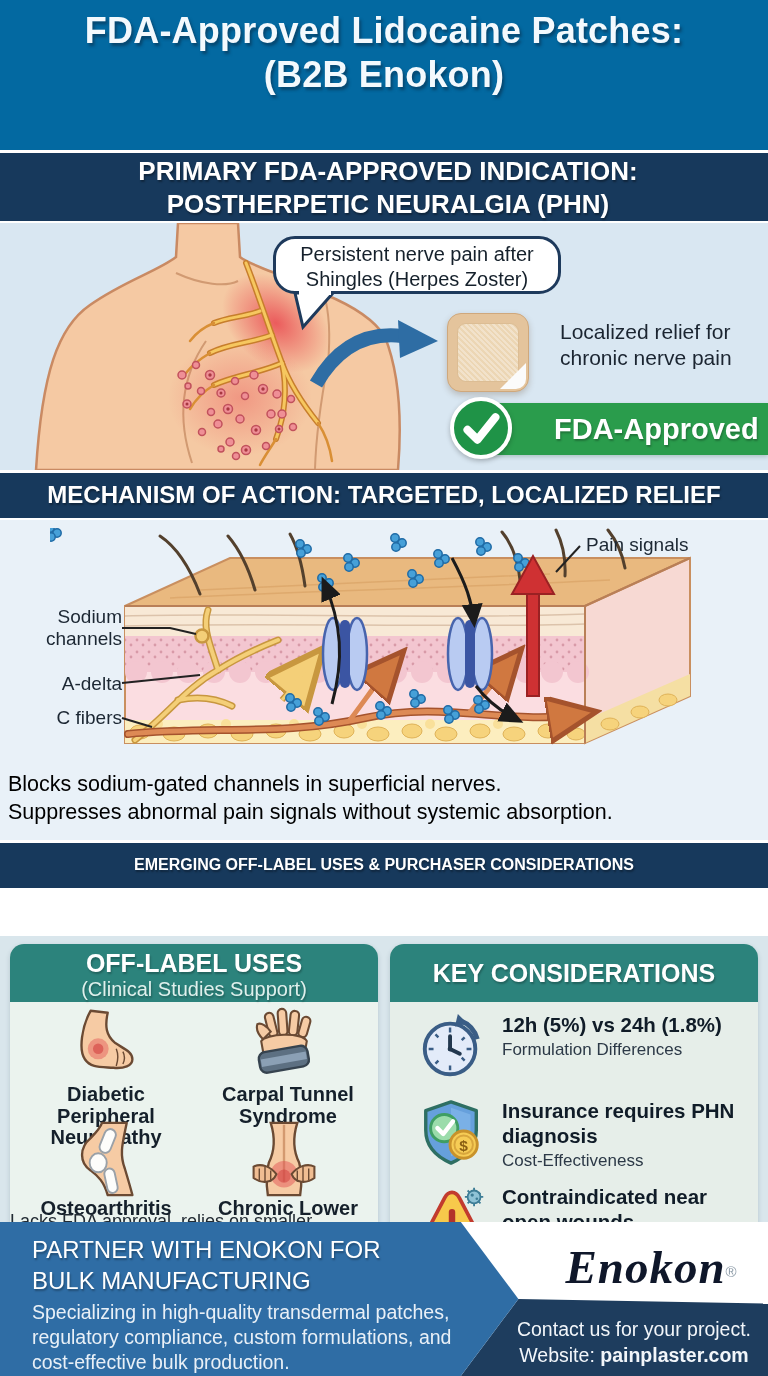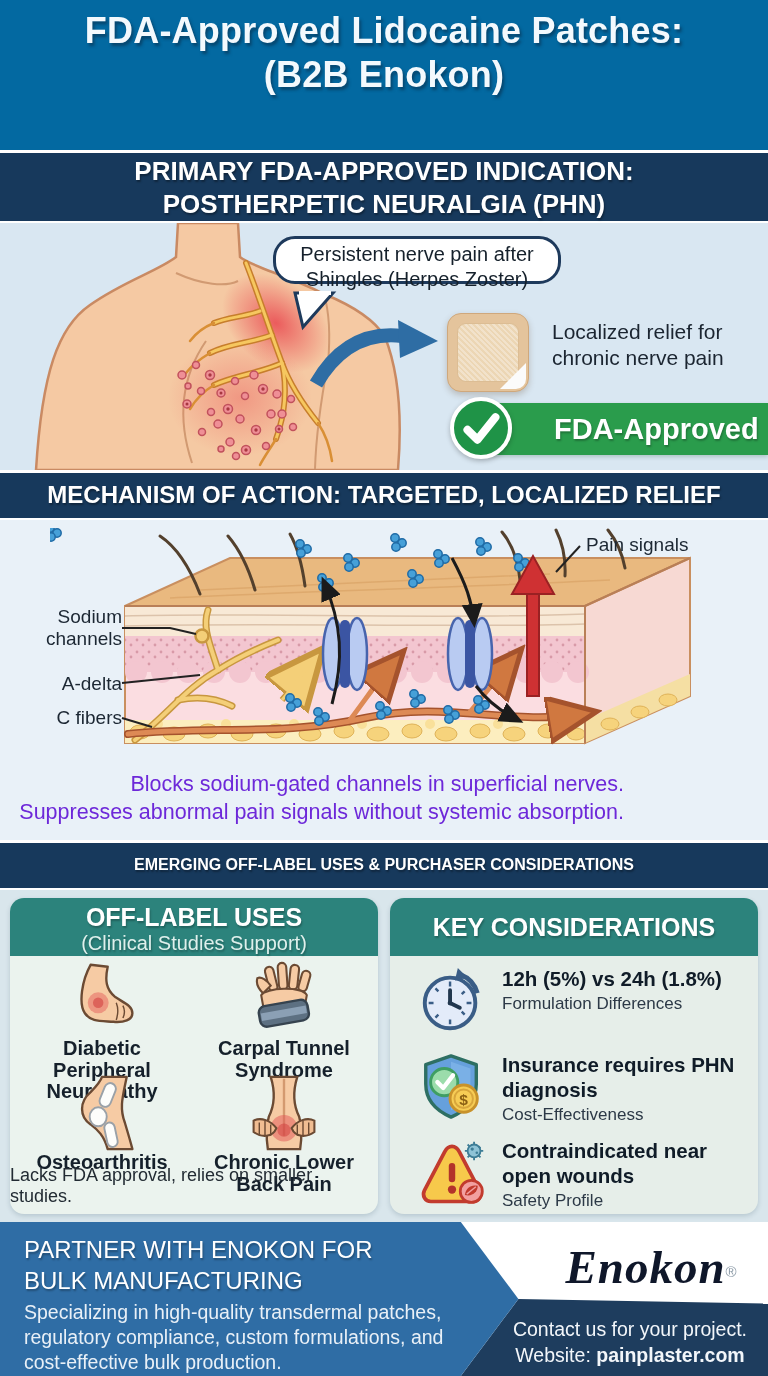--- a/index.html
+++ b/index.html
@@ -15,21 +15,21 @@
 
   
   .band{left:0;width:768px;background:#17395c;color:#fff;text-align:center;font-weight:bold;
         border-top:3px solid #fff;border-bottom:2px solid #fff;text-shadow:1px 2px 2px rgba(0,0,0,.35);}
   .band1{top:150px;height:73px;font-size:26px;line-height:33px;padding-top:2px;}
   .band2{top:470px;height:50px;font-size:24px;line-height:44px;}
   .band3{top:840px;height:50px;font-size:16px;line-height:44px;}
 
   
   .phn{left:0;top:223px;width:768px;height:247px;background:#d9e7f2;}
-  .bubble{left:273px;top:13px;width:288px;height:48px;background:#fff;border:3px solid #1e3a5c;
+  .bubble{left:273px;top:13px;width:288px;height:58px;background:#fff;border:3px solid #1e3a5c;
           border-radius:22px;text-align:center;padding-top:3px;z-index:2;}
   .bubble span{display:block;font-size:20px;line-height:25px;color:#15202b;font-weight:500;}
   .tailsvg{left:292px;top:68px;z-index:3;}
   .patch{left:447px;top:90px;width:82px;height:79px;background:#e4c49c;border:1px solid #cfa87c;
          border-radius:14px;box-shadow:0 3px 6px rgba(90,60,30,.25);}
   .patch .inner{position:absolute;left:9px;top:9px;right:9px;bottom:9px;background:#ecd6b4;
          border:1px solid #dcbd94;border-radius:9px;
          background-image:repeating-linear-gradient(45deg,rgba(255,255,255,.30) 0 2px,rgba(0,0,0,0) 2px 4px);}
   .patch .fold{position:absolute;right:2px;bottom:2px;width:26px;height:26px;background:#fbfbfb;
          clip-path:polygon(100% 0,100% 100%,0 100%);border-radius:0 0 10px 0;}
@@ -41,24 +41,24 @@
             border-radius:50%;box-shadow:0 2px 5px rgba(0,0,0,.25);z-index:2;}
 
   
   .mech{left:0;top:520px;width:768px;height:320px;background:#e9f1f8;}
   .mlabel{color:#1c2733;font-size:19px;line-height:22px;}
   .lbl-pain{left:586px;top:14px;}
   .lbl-left{left:6px;width:116px;text-align:right;}
   .lbl-sodium{top:86px;}
   .lbl-adelta{top:153px;}
   .lbl-cfibers{top:187px;}
-  .mcap{left:0;top:250px;width:624px;text-align:right;font-size:21.5px;line-height:28px;color:#6d28d9;}
+  .mcap{left:0;top:250px;width:624px;text-align:left;font-size:21.5px;line-height:28px;color:#000000;}
 
   
-  .cards{left:0;top:890px;width:768px;height:332px;background:#d9e6ec;}
+  .cards{left:0;top:936px;width:768px;height:332px;background:#d9e6ec;}
   .card{border-radius:14px;overflow:hidden;box-shadow:0 2px 5px rgba(30,60,80,.18);}
   .card-l{left:10px;top:8px;width:368px;height:316px;background:#ebf3ee;}
   .card-r{left:390px;top:8px;width:368px;height:316px;background:#e6eee9;}
   .chead{position:absolute;left:0;top:0;width:100%;height:58px;background:#2c837c;color:#fff;
          text-align:center;text-shadow:1px 2px 2px rgba(0,0,0,.25);}
   .chead .t1{display:block;font-weight:bold;font-size:25px;line-height:30px;padding-top:4px;}
   .chead .t2{display:block;font-size:20px;line-height:23px;color:#dff0ec;}
   .chead .single{display:block;font-weight:bold;font-size:25px;line-height:58px;}
   .ol-cell{position:absolute;width:172px;text-align:center;}
   .ol-icon{height:78px;display:flex;align-items:center;justify-content:center;}
@@ -81,21 +81,21 @@
           clip-path:polygon(0 0,60% 0,67.5% 50%,60% 100%,0 100%);}
   .f-head{left:24px;top:12px;color:#fff;font-weight:normal;font-size:24px;line-height:31px;z-index:3;
           text-shadow:1px 2px 2px rgba(0,0,0,.3);}
   .f-body{left:24px;top:78px;color:#e9f0f7;font-size:19.5px;line-height:25px;z-index:3;}
   .f-logo{left:545px;top:18px;width:212px;text-align:center;z-index:3;}
   .f-logo .lg{font-family:"Liberation Serif",serif;font-style:italic;font-weight:bold;
               font-size:47px;color:#0f172a;letter-spacing:1px;}
   .f-logo sup{font-size:15px;color:#8a99a6;font-family:"Liberation Sans",sans-serif;font-style:normal;}
   .f-contact{left:498px;top:94px;width:264px;text-align:center;color:#f2f6fa;font-size:19.5px;line-height:26px;z-index:3;}
   .f-contact b{font-weight:bold;}
-  .fl{display:block;}
+  .fl{display:block;padding-left:8px;}
 </style>
 </head>
 <body>
 
 <div class="poster">
 
   <div class="abs hdr">
     <span class="tl">FDA-Approved Lidocaine Patches:</span>
     <span class="tl">(B2B Enokon)</span>
   </div>

